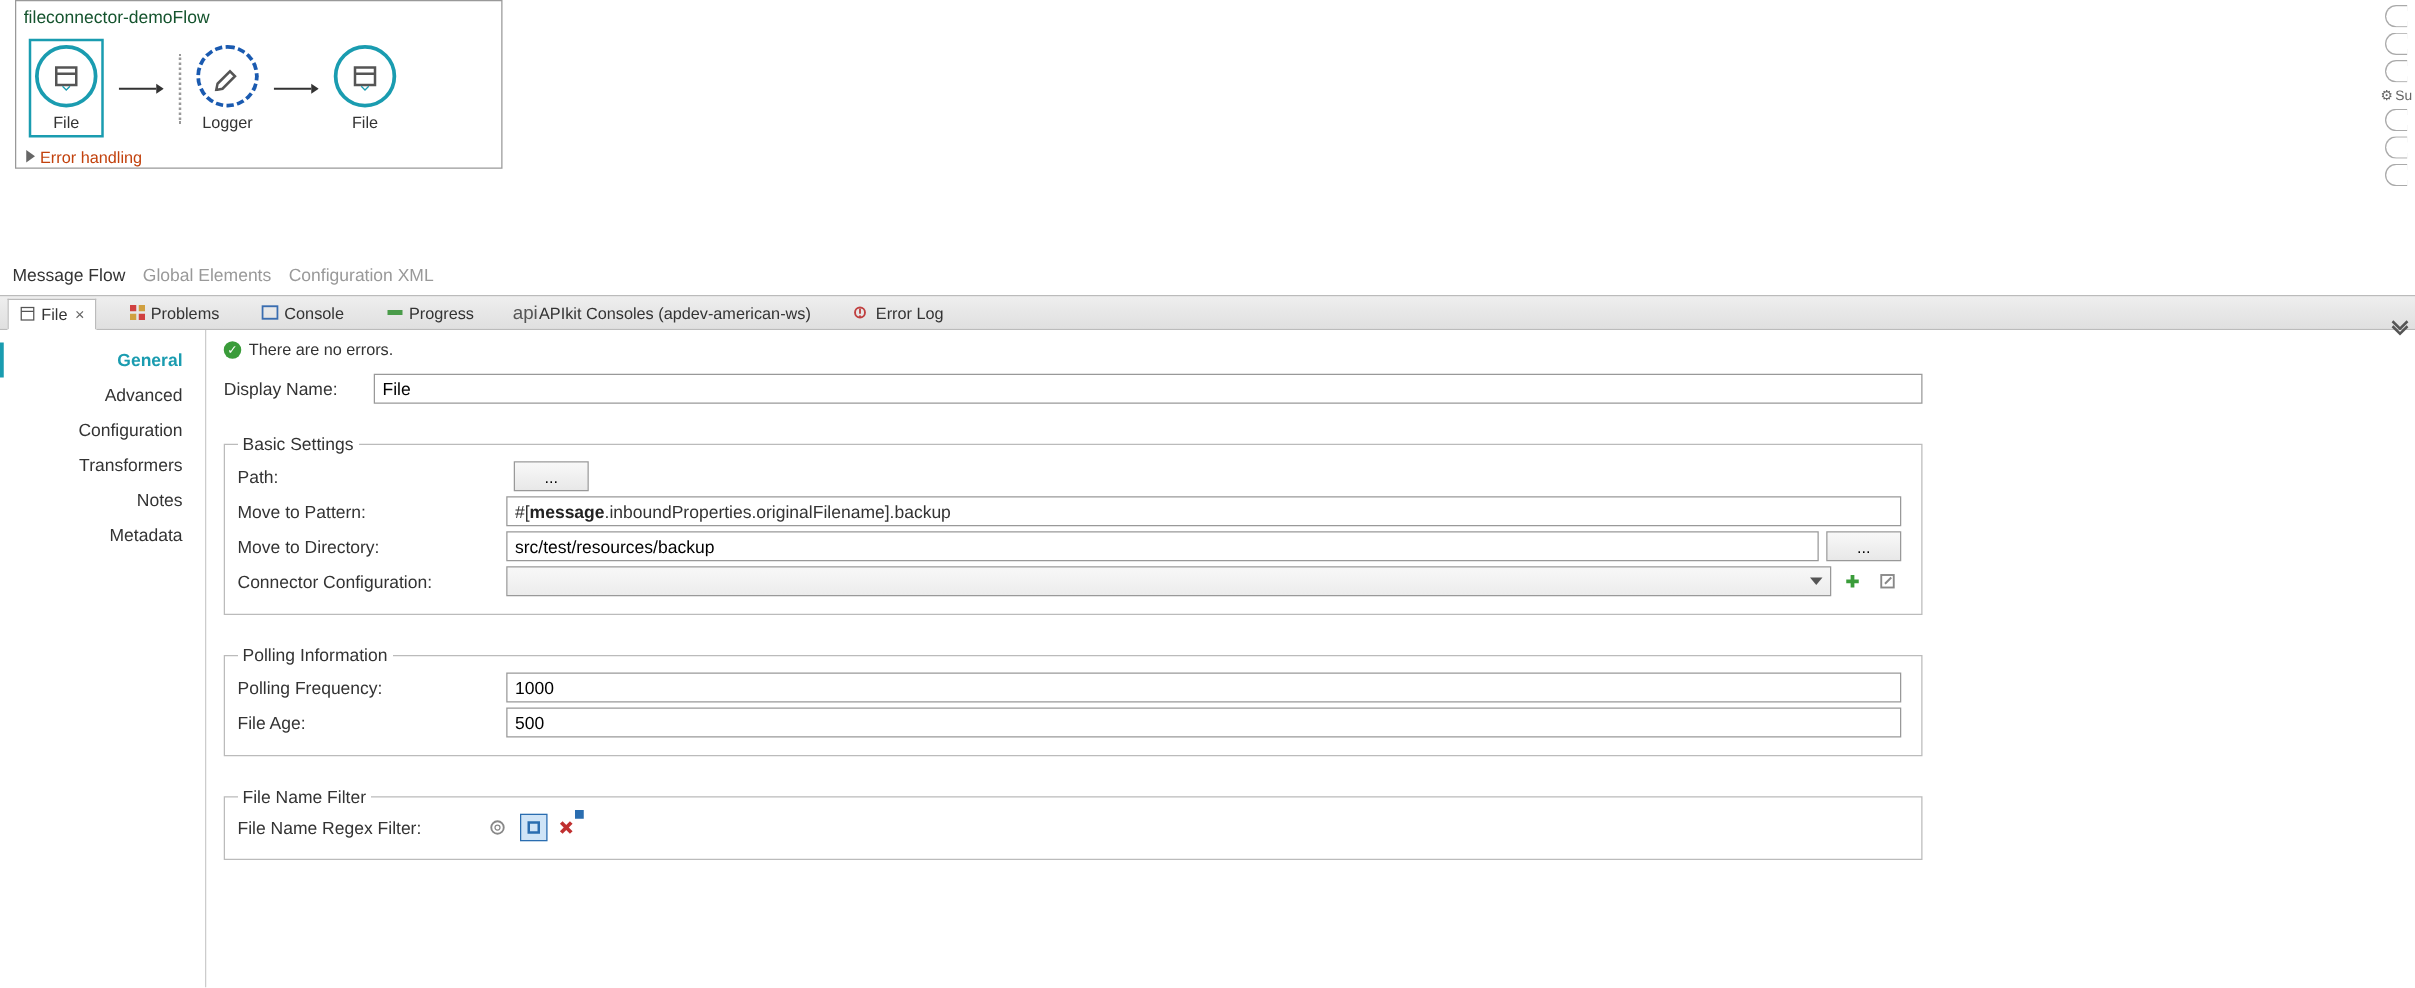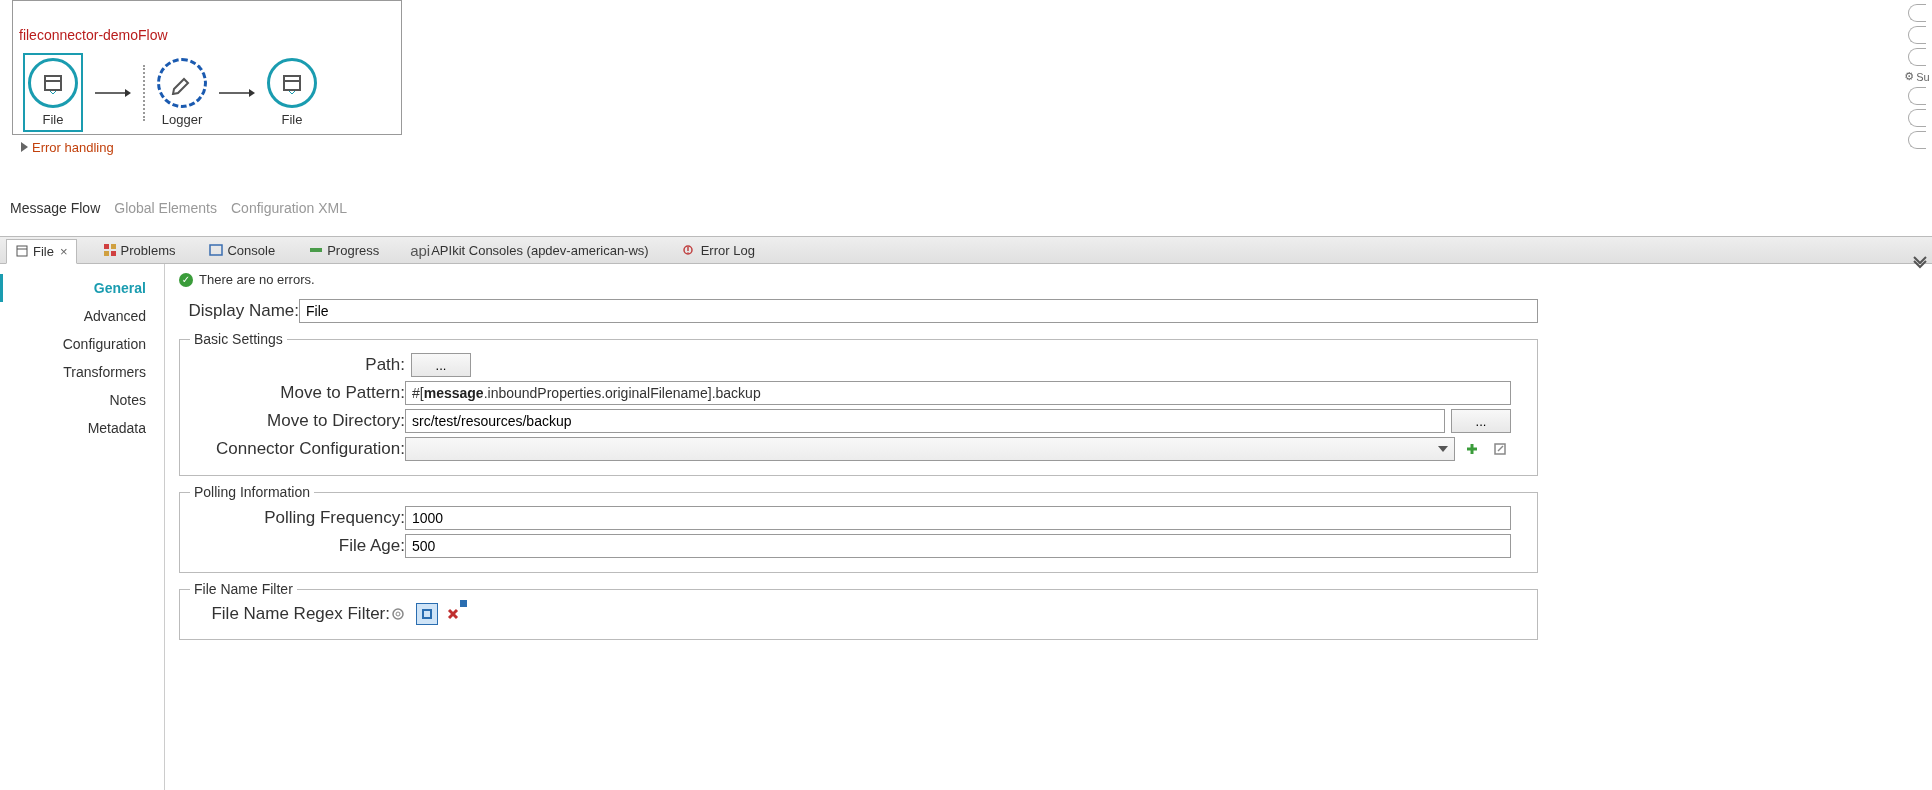--- a/index.html
+++ b/index.html
@@ -1,68 +1,68 @@
 <!DOCTYPE html>
 <html><head>
 <meta charset="utf-8">
 <style>
 * { box-sizing: border-box; margin: 0; padding: 0; }
 body { font-family: Arial, sans-serif; font-size: 13px; color: #333; background: #fff; width: 1932px; height: 790px; overflow: hidden; position: relative; }
 
 
 .flow-canvas { position: absolute; top: 0; left: 12px; width: 390px; height: 135px; border: 1px solid #999; background: #fff; }
-.flow-title { font-size: 14px; color: #b91c1c; padding: 4px 6px; margin-top: 22px; }
+.flow-title { font-size: 14px; color: #14532d; padding: 4px 6px; }
 .flow-nodes { display: flex; align-items: center; padding: 6px 10px; gap: 12px; }
 .node { display: flex; flex-direction: column; align-items: center; gap: 4px; }
 .node-circle { width: 50px; height: 50px; border-radius: 50%; display: flex; align-items: center; justify-content: center; position: relative; }
 .node-circle.solid { border: 3px solid #1a9cb0; }
 .node-circle.dashed { border: 3px dashed #1a5ab0; }
 .node-circle svg { width: 24px; height: 24px; }
 .node-label { font-size: 13px; color: #333; }
 .arrow { display: flex; align-items: center; }
 .arrow svg { width: 36px; height: 12px; }
 .dotted-sep { border-left: 2px dotted #999; height: 56px; }
 .selected-box { border: 2px solid #1a9cb0; padding: 3px; }
 .error-handling { padding: 2px 8px; font-size: 13px; color: #c2410c; }
 .triangle { display: inline-block; width: 0; height: 0; border-top: 5px solid transparent; border-bottom: 5px solid transparent; border-left: 7px solid #666; margin-right: 4px; }
 
 
 .editor-tabs { position: absolute; top: 200px; left: 10px; display: flex; gap: 14px; font-size: 14px; }
-.editor-tab { color: #999; cursor: pointer; }
+.editor-tab { color: #999; cursor: pointer; margin-top: 12px; }
 .editor-tab.active { color: #333; }
 
 
 .panel-tabs { position: absolute; top: 236px; left: 0; right: 0; height: 28px; background: linear-gradient(#eee,#e0e0e0); border-top: 1px solid #bbb; border-bottom: 1px solid #bbb; display: flex; align-items: center; padding-left: 6px; gap: 18px; }
 .panel-tab { display: flex; align-items: center; gap: 4px; font-size: 13px; color: #333; cursor: pointer; padding: 4px 8px; }
 .panel-tab.active { background: #fff; border: 1px solid #bbb; border-bottom: 1px solid #fff; position: relative; top: 1px; }
 .panel-tab .close-x { color: #666; margin-left: 2px; cursor: pointer; }
 .pt-icon { width: 14px; height: 14px; display: inline-flex; align-items: center; justify-content: center; }
 
 
 .props-body { position: absolute; top: 264px; left: 0; right: 380px; bottom: 0; display: flex; }
 .side-nav { width: 165px; border-right: 1px solid #ccc; padding: 10px 0; }
 .side-nav-item { padding: 6px 18px; font-size: 14px; color: #333; cursor: pointer; border-left: 3px solid transparent; text-align: right; }
 .side-nav-item.active { color: #1a9cb0; font-weight: bold; border-left: 3px solid #1a9cb0; }
 
 .props-content { flex: 1; padding: 8px 14px 8px 14px; overflow-y: auto; }
 .status-row { display: flex; align-items: center; gap: 6px; margin-bottom: 12px; }
 .status-circle { width: 14px; height: 14px; border-radius: 50%; background: #3a9c3a; display: flex; align-items: center; justify-content: center; color: #fff; font-size: 10px; }
 
 .field-row { display: flex; align-items: center; margin-bottom: 4px; }
-.field-label { width: 120px; font-size: 17px; text-align: right; }
+.field-label { width: 120px; font-size: 14px; }
 .field-label.wide { width: 215px; }
 .field-input { flex: 1; height: 24px; border: 1px solid #999; padding: 2px 6px; font-size: 14px; font-family: inherit; }
 .field-input.mel { font-family: inherit; }
 .mel-bold { font-weight: bold; color: #222; }
 .btn-small { width: 60px; height: 24px; border: 1px solid #999; background: linear-gradient(#f8f8f8,#e8e8e8); margin-left: 6px; cursor: pointer; font-size: 13px; }
 .icon-btn { width: 22px; height: 22px; border: none; background: none; margin-left: 6px; cursor: pointer; display: inline-flex; align-items: center; justify-content: center; }
 .select-box { flex: 1; height: 24px; border: 1px solid #999; background: linear-gradient(#f8f8f8,#ececec); position: relative; }
 .select-arrow { position: absolute; right: 6px; top: 50%; transform: translateY(-50%); width: 0; height: 0; border-left: 5px solid transparent; border-right: 5px solid transparent; border-top: 6px solid #555; }
 
-fieldset { border: 1px solid #bbb; margin-top: 8px; padding: 6px 26px 10px 10px; }
+fieldset { border: 1px solid #bbb; margin-top: 24px; padding: 6px 16px 10px 10px; }
 legend { font-size: 14px; color: #333; padding: 0 4px; }
 
 .display-name-row { display: flex; align-items: center; margin-bottom: 8px; }
 
 .gear-small { width: 16px; height: 16px; display:inline-flex; align-items:center; justify-content:center; color:#888; margin-right:4px;}
 .filter-controls { display:flex; align-items:center; gap:4px; margin-left:6px;}
 .sq-blue { width:22px; height:22px; border:1px solid #2a6db0; background:#cfe4f7; display:flex; align-items:center; justify-content:center; cursor:pointer;}
 .sq-del { width:22px; height:22px; display:flex; align-items:center; justify-content:center; cursor:pointer; position:relative;}
 .sq-del::after { content:""; position:absolute; top:-3px; right:-3px; width:7px;height:7px; background:#2a6db0;}
 

